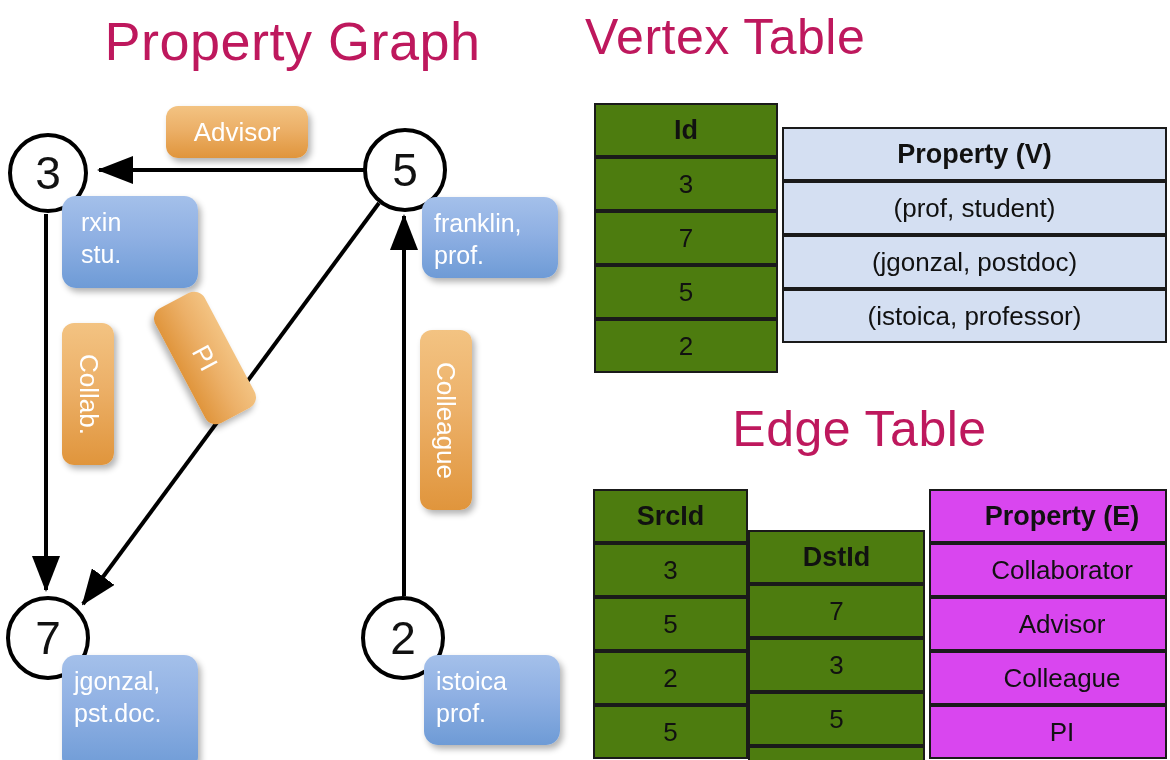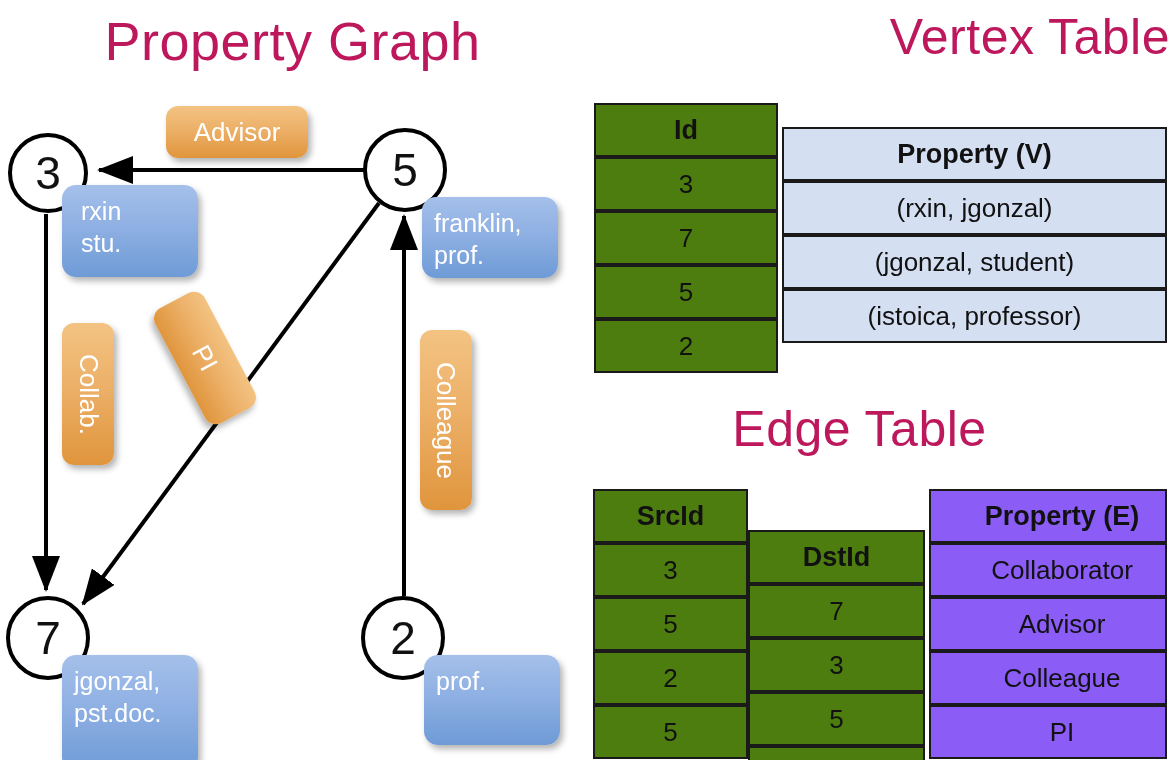--- a/index.html
+++ b/index.html
@@ -27,21 +27,21 @@
   }
   #title-property-graph {
     left: 0; top: 10px;
     width: 585px;
     text-align: center;
     font-size: 54px;
   }
   #title-vertex-table {
     left: 585px; top: 8px;
     width: 585px;
-    text-align: right;
+    text-align: left;
     font-size: 50px;
   }
   #title-edge-table {
     left: 567px; top: 400px;
     width: 585px;
     text-align: center;
     font-size: 50px;
   }
 
   
@@ -123,21 +123,21 @@
     font-weight: 300;
     color: #111111;
     background: #4d7c0f;
     white-space: nowrap;
   }
   .cell.head {
     font-weight: 700;
     font-size: 27px;
   }
   .cell.v-prop { background: #d4dff2; }
-  .cell.e-prop { background: #8b5cf6; padding-left: 28px; }
+  .cell.e-prop { background: #d946ef; padding-left: 28px; }
 
   #vertex-id-col { left: 594px; top: 103px; grid-template-columns: 184px; grid-template-rows: repeat(5, 54px); }
   #vertex-prop-col { left: 782px; top: 103px; grid-template-columns: 385px; grid-template-rows: repeat(5, 54px); margin-top: 24px; }
 
   #edge-src-col  { left: 593px; top: 489px; grid-template-columns: 155px; grid-template-rows: repeat(5, 54px); }
   #edge-dst-col  { left: 748px; top: 489px; grid-template-columns: 177px; grid-template-rows: repeat(5, 54px); margin-top: 41px; }
   #edge-prop-col { left: 929px; top: 489px; grid-template-columns: 238px; grid-template-rows: repeat(5, 54px); }
 </style>
 </head>
 <body>
@@ -164,36 +164,37 @@
     <line x1="379" y1="203" x2="83" y2="604" stroke="#000000" stroke-width="4" marker-end="url(#arrowhead)"></line>
 
     <line x1="404" y1="596" x2="404" y2="216" stroke="#000000" stroke-width="4" marker-end="url(#arrowhead)"></line>
   </svg>
 
   <div class="node" style="left:8px;  top:133px; width:80px;  height:80px;">3</div>
   <div class="node" style="left:363px; top:128px; width:84px;  height:84px;">5</div>
   <div class="node" style="left:6px;   top:596px; width:84px;  height:84px;">7</div>
   <div class="node" style="left:361px; top:596px; width:84px;  height:84px;">2</div>
 
-  <div class="vbox" style="left:62px; top:185px; width:136px; height:92px;padding-left:19px;">
+  <div class="vbox" style="left:62px; top:196px; width:136px; height:92px;padding-left:19px;">
     <div>rxin</div>
     <div>stu.</div>
   </div>
 
   <div class="vbox" style="left:422px; top:197px; width:136px; height:81px;">
     <div>franklin,</div>
     <div>prof.</div>
   </div>
 
   <div class="vbox" style="left:62px; top:655px; width:136px; height:116px;">
     <div>jgonzal,</div>
     <div>pst.doc.</div>
   </div>
 
   <div class="vbox" style="left:424px; top:655px; width:136px; height:90px;">
+    <div>istoica</div>
     <div>prof.</div>
   </div>
 
   <div class="ebox" style="left:166px; top:106px; width:142px; height:52px;">
     <span>Advisor</span>
   </div>
 
   <div class="ebox vert" style="left:62px; top:323px; width:52px; height:142px;">
     <span>Collab.</span>
   </div>
@@ -211,22 +212,22 @@
 <div class="cellgrid" id="vertex-id-col">
   <div class="cell head">Id</div>
   <div class="cell">3</div>
   <div class="cell">7</div>
   <div class="cell">5</div>
   <div class="cell">2</div>
 </div>
 
 <div class="cellgrid" id="vertex-prop-col">
   <div class="cell head v-prop">Property (V)</div>
-  <div class="cell v-prop">(rxin, jgonzal)</div>
-  <div class="cell v-prop">(jgonzal, student)</div>
+  <div class="cell v-prop">(prof, student)</div>
+  <div class="cell v-prop">(jgonzal, postdoc)</div>
   <div class="cell v-prop">(istoica, professor)</div>
 </div>
 
 <div class="cellgrid" id="edge-src-col">
   <div class="cell head">SrcId</div>
   <div class="cell">3</div>
   <div class="cell">5</div>
   <div class="cell">2</div>
   <div class="cell">5</div>
 </div>

